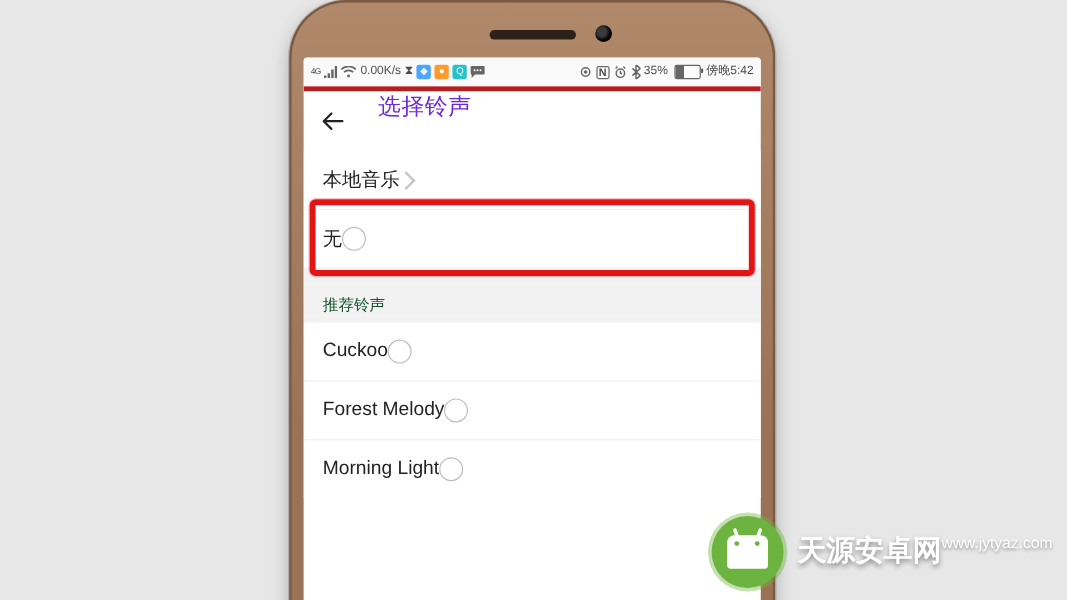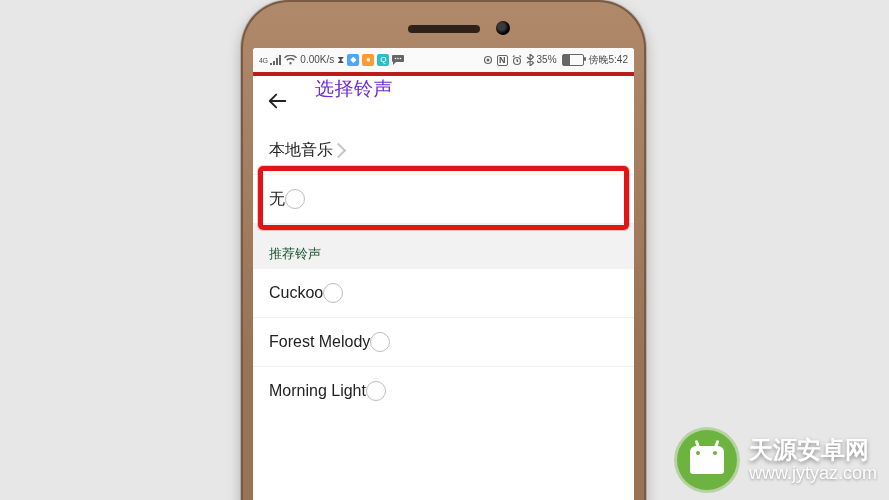--- a/index.html
+++ b/index.html
@@ -30,23 +30,23 @@
   .section-title{font-size:13px;color:#14532d;padding:8px 16px 0;background:#f2f2f2}
   .highlight{position:absolute;left:5px;right:5px;top:118px;height:54px;border:5px solid #e11515;border-radius:5px;pointer-events:none;box-shadow:0 0 0 1px rgba(225,21,21,.25)}
   .watermark{position:absolute;right:12px;bottom:10px;display:flex;align-items:center;gap:12px;color:#fff}
   .wm-badge{width:60px;height:60px;border-radius:50%;background:#6db33f;display:flex;align-items:center;justify-content:center;position:relative;box-shadow:0 0 0 3px rgba(109,179,63,.4)}
   .wm-android{width:34px;height:28px;background:#fff;border-radius:6px 6px 3px 3px;position:relative}
   .wm-android::before,.wm-android::after{content:"";position:absolute;top:-6px;width:3px;height:9px;background:#fff;border-radius:2px}
   .wm-android::before{left:6px;transform:rotate(-20deg)}
   .wm-android::after{right:6px;transform:rotate(20deg)}
   .wm-eyes{position:absolute;top:5px;left:0;right:0;display:flex;justify-content:space-around}
   .wm-eyes i{width:4px;height:4px;border-radius:50%;background:#6db33f}
-  .wm-text{display:flex;flex-direction:column;line-height:1.15}
+  .wm-text{display:flex;line-height:1.15}
   .wm-text .cn{font-size:24px;font-weight:600;text-shadow:0 2px 4px rgba(0,0,0,.4)}
-  .wm-text .url{font-size:18px;opacity:.95;text-shadow:0 1px 3px rgba(0,0,0,.4)}
+  .wm-text .url{font-size:13px;opacity:.95;text-shadow:0 1px 3px rgba(0,0,0,.4)}
   svg{display:block}
 </style>
 </head>
 <body>
 
 <div class="phone">
   <div class="speaker"></div>
   <div class="cam"></div>
 
   <div class="screen">

